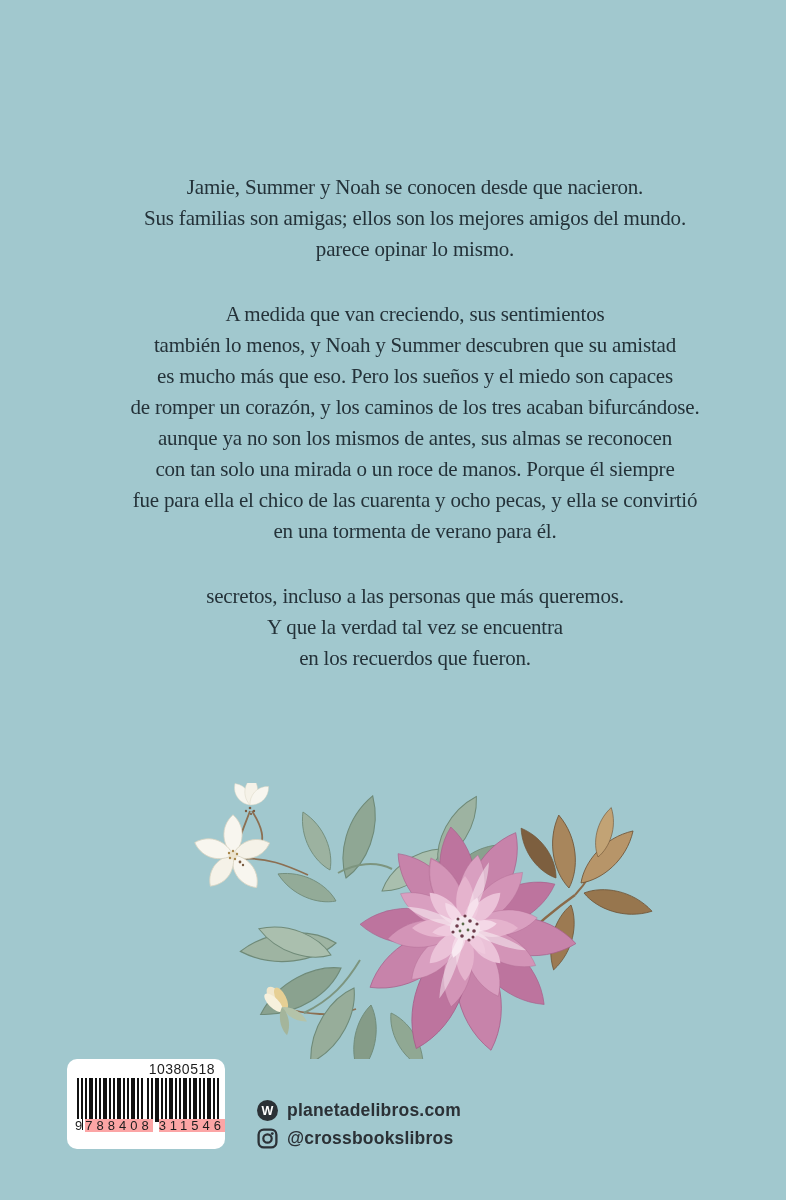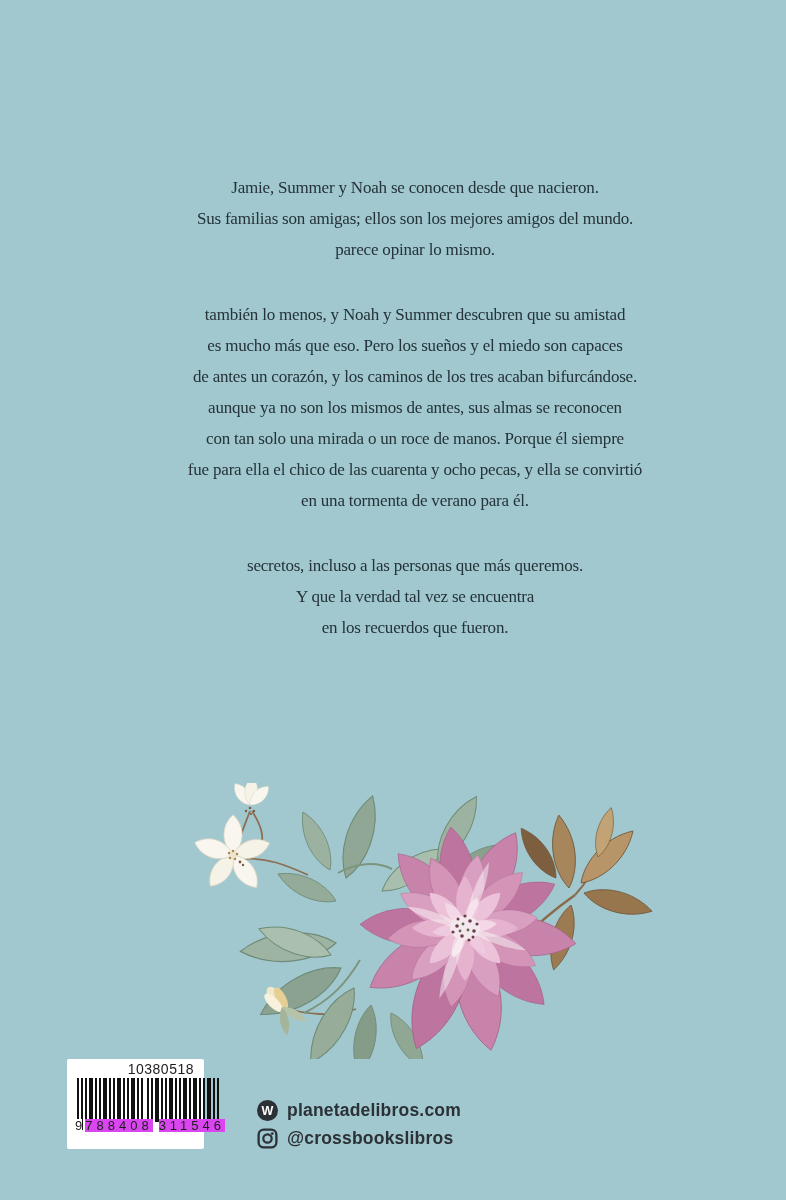--- a/index.html
+++ b/index.html
@@ -12,47 +12,47 @@
     overflow:hidden;
   }
   
   .synopsis{
     position:absolute;top:0;left:0;right:0;
     padding-top:172px;
     text-align:center;
   }
   .para{margin:0 0 34px 0;}
   .line{
-    font-size:17px;
+    font-size:21px;
     line-height:31px;
     letter-spacing:-0.2px;
     white-space:nowrap;
     margin-left:44px;
   }
   
   .flower-wrap{position:absolute;left:186px;top:783px;width:474px;height:276px;}
   
   .barcode-box{
-    position:absolute;left:67px;top:1059px;width:137px;height:90px;
-    background:#ffffff;border-radius:2px;box-sizing:border-box;
+    position:absolute;left:67px;top:1059px;width:158px;height:90px;
+    background:#ffffff;border-radius:10px;box-sizing:border-box;
     padding:3px 8px 4px 8px;
     font-family:"Liberation Sans", sans-serif;color:#1d1d1d;
   }
   .bc-number{
     font-size:14px;line-height:15px;text-align:right;
     letter-spacing:0.5px;padding-right:2px;
   }
   .bc-bars{display:block;margin:1px auto 0 auto;}
   .bc-digits{
     display:flex;align-items:flex-end;
     font-size:13px;line-height:13px;margin-top:-11px;
     position:relative;
   }
   .bc-digit-first{width:10px;background:#fff;}
-  .bc-digit-group{flex:1;text-align:center;letter-spacing:4px;background:#d946ef;margin:0 3px;}
+  .bc-digit-group{flex:1;text-align:center;letter-spacing:4px;background:#fca5a5;margin:0 3px;}
   
   .footer-links{
     position:absolute;left:257px;top:1100px;
     display:flex;flex-direction:column;gap:7px;
     font-family:"Liberation Sans", sans-serif;
     font-weight:700;color:#2b3136;
   }
   .flink{display:flex;align-items:center;gap:9px;font-size:17.5px;letter-spacing:0.2px;}
   .wmark{
     width:21px;height:21px;border-radius:50%;
@@ -68,23 +68,24 @@
 
 <div class="page">
 
   <div class="synopsis">
     <div class="para">
       <div class="line">Jamie, Summer y Noah se conocen desde que nacieron.</div>
       <div class="line">Sus familias son amigas; ellos son los mejores amigos del mundo.</div>
       <div class="line">parece opinar lo mismo.</div>
     </div>
     <div class="para">
+      <div class="line">A medida que van creciendo, sus sentimientos</div>
       <div class="line">también lo menos, y Noah y Summer descubren que su amistad</div>
       <div class="line">es mucho más que eso. Pero los sueños y el miedo son capaces</div>
-      <div class="line">de antes un corazón, y los caminos de los tres acaban bifurcándose.</div>
+      <div class="line">de romper un corazón, y los caminos de los tres acaban bifurcándose.</div>
       <div class="line">aunque ya no son los mismos de antes, sus almas se reconocen</div>
       <div class="line">con tan solo una mirada o un roce de manos. Porque él siempre</div>
       <div class="line">fue para ella el chico de las cuarenta y ocho pecas, y ella se convirtió</div>
       <div class="line">en una tormenta de verano para él.</div>
     </div>
     <div class="para">
       <div class="line">secretos, incluso a las personas que más queremos.</div>
       <div class="line">Y que la verdad tal vez se encuentra</div>
       <div class="line">en los recuerdos que fueron.</div>
     </div>

